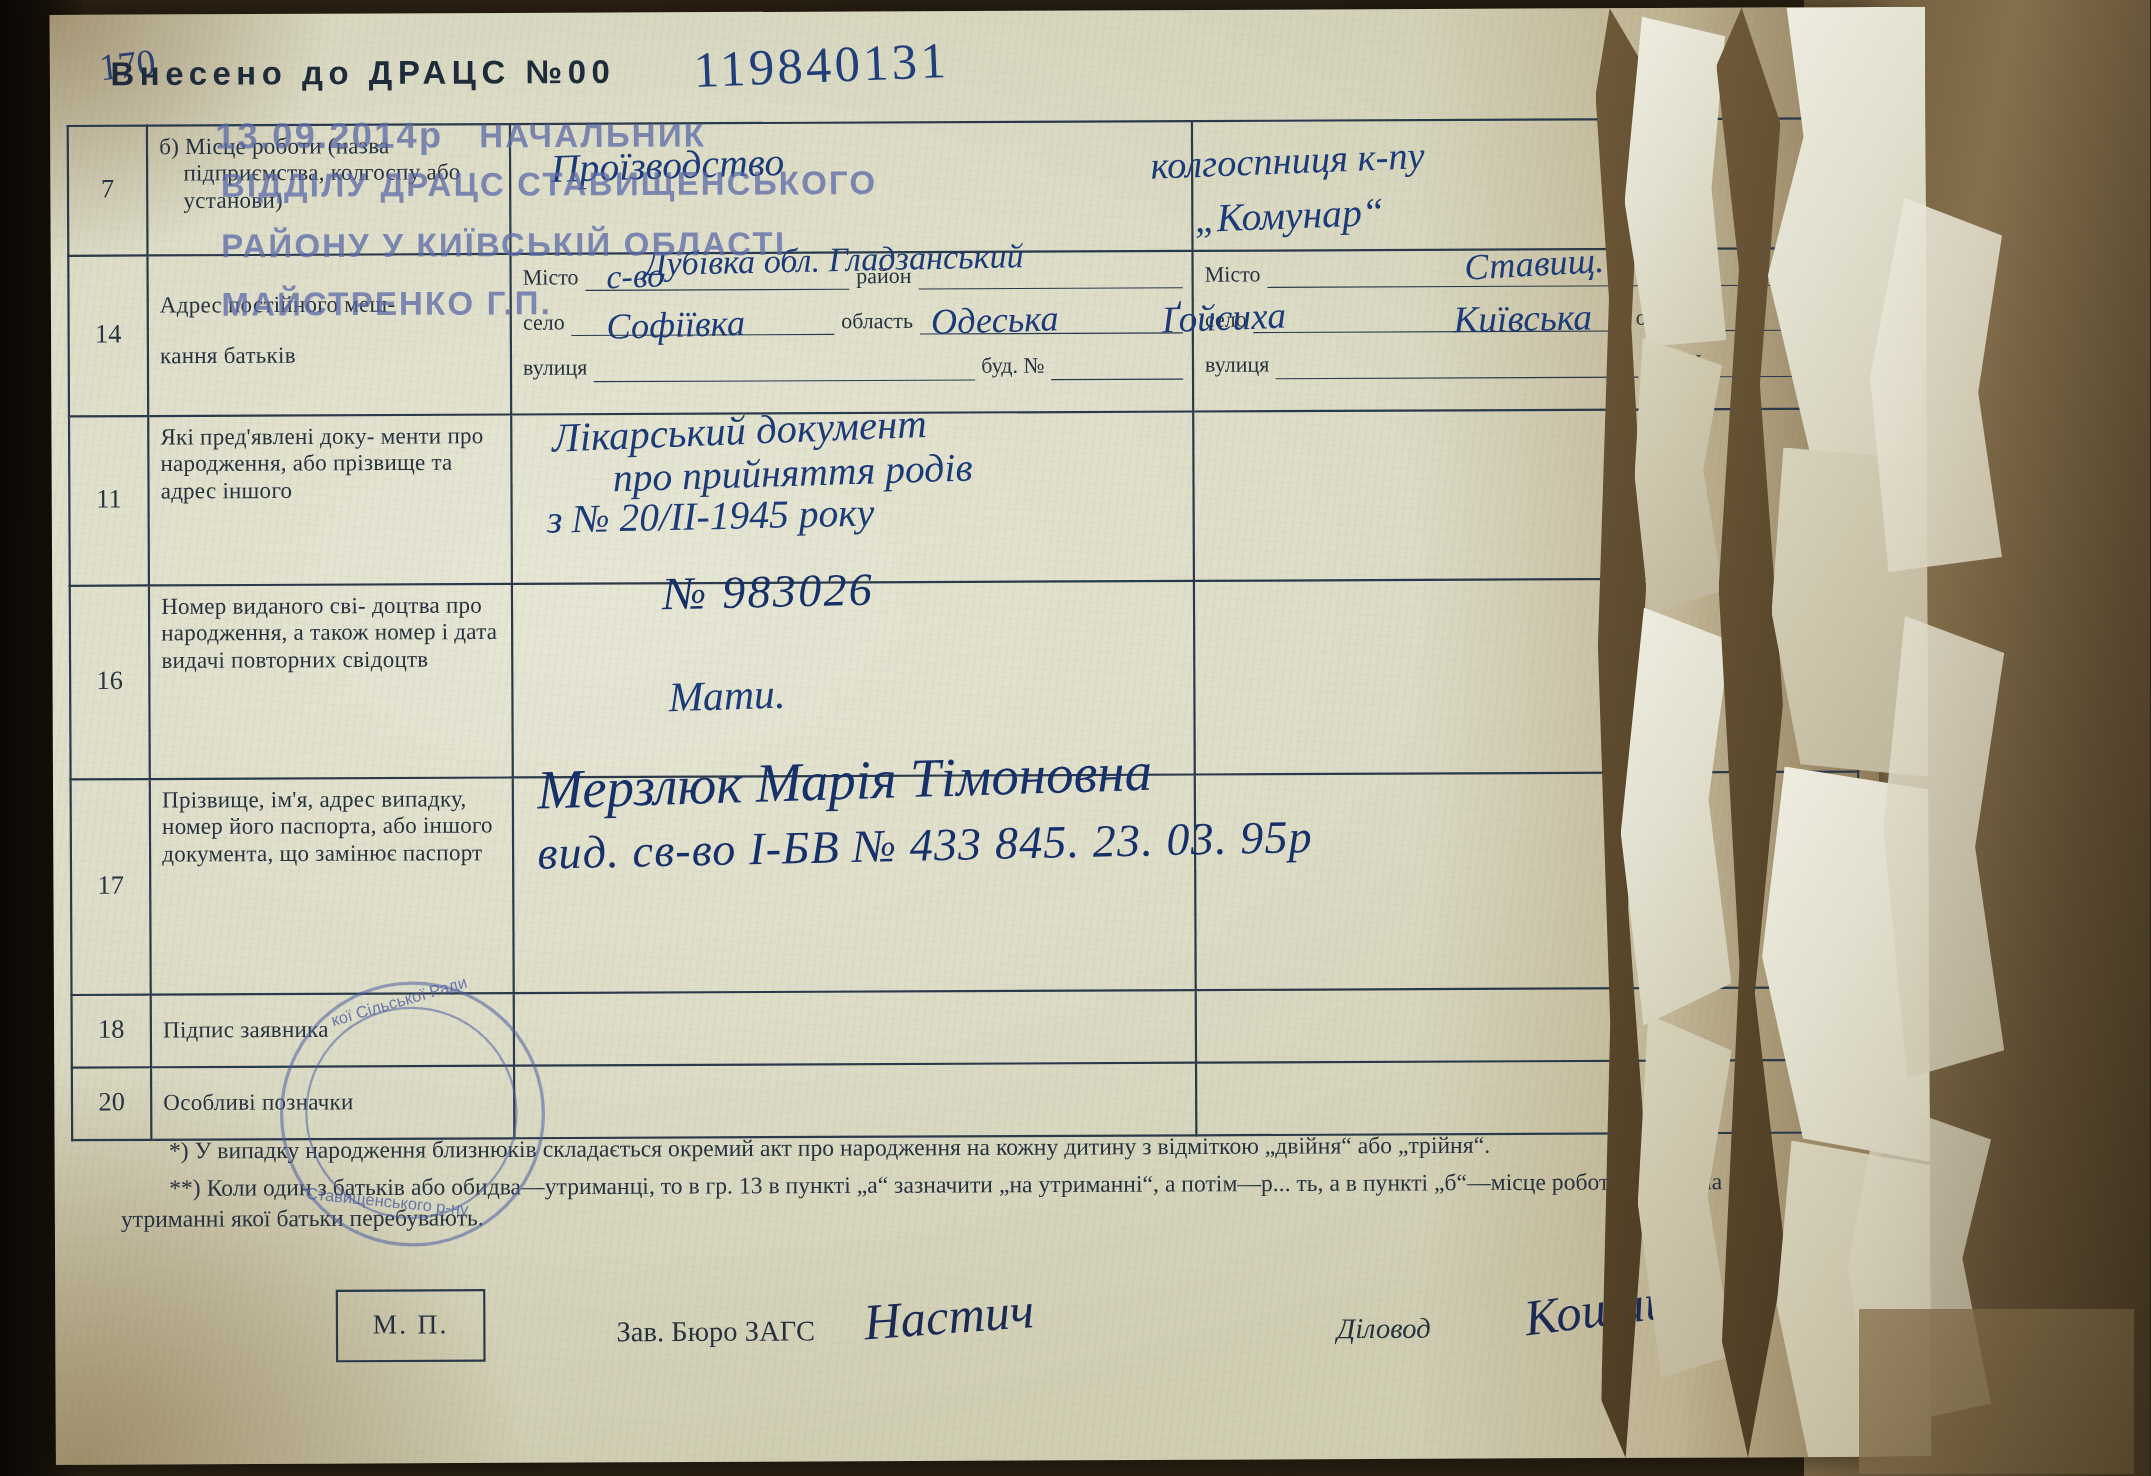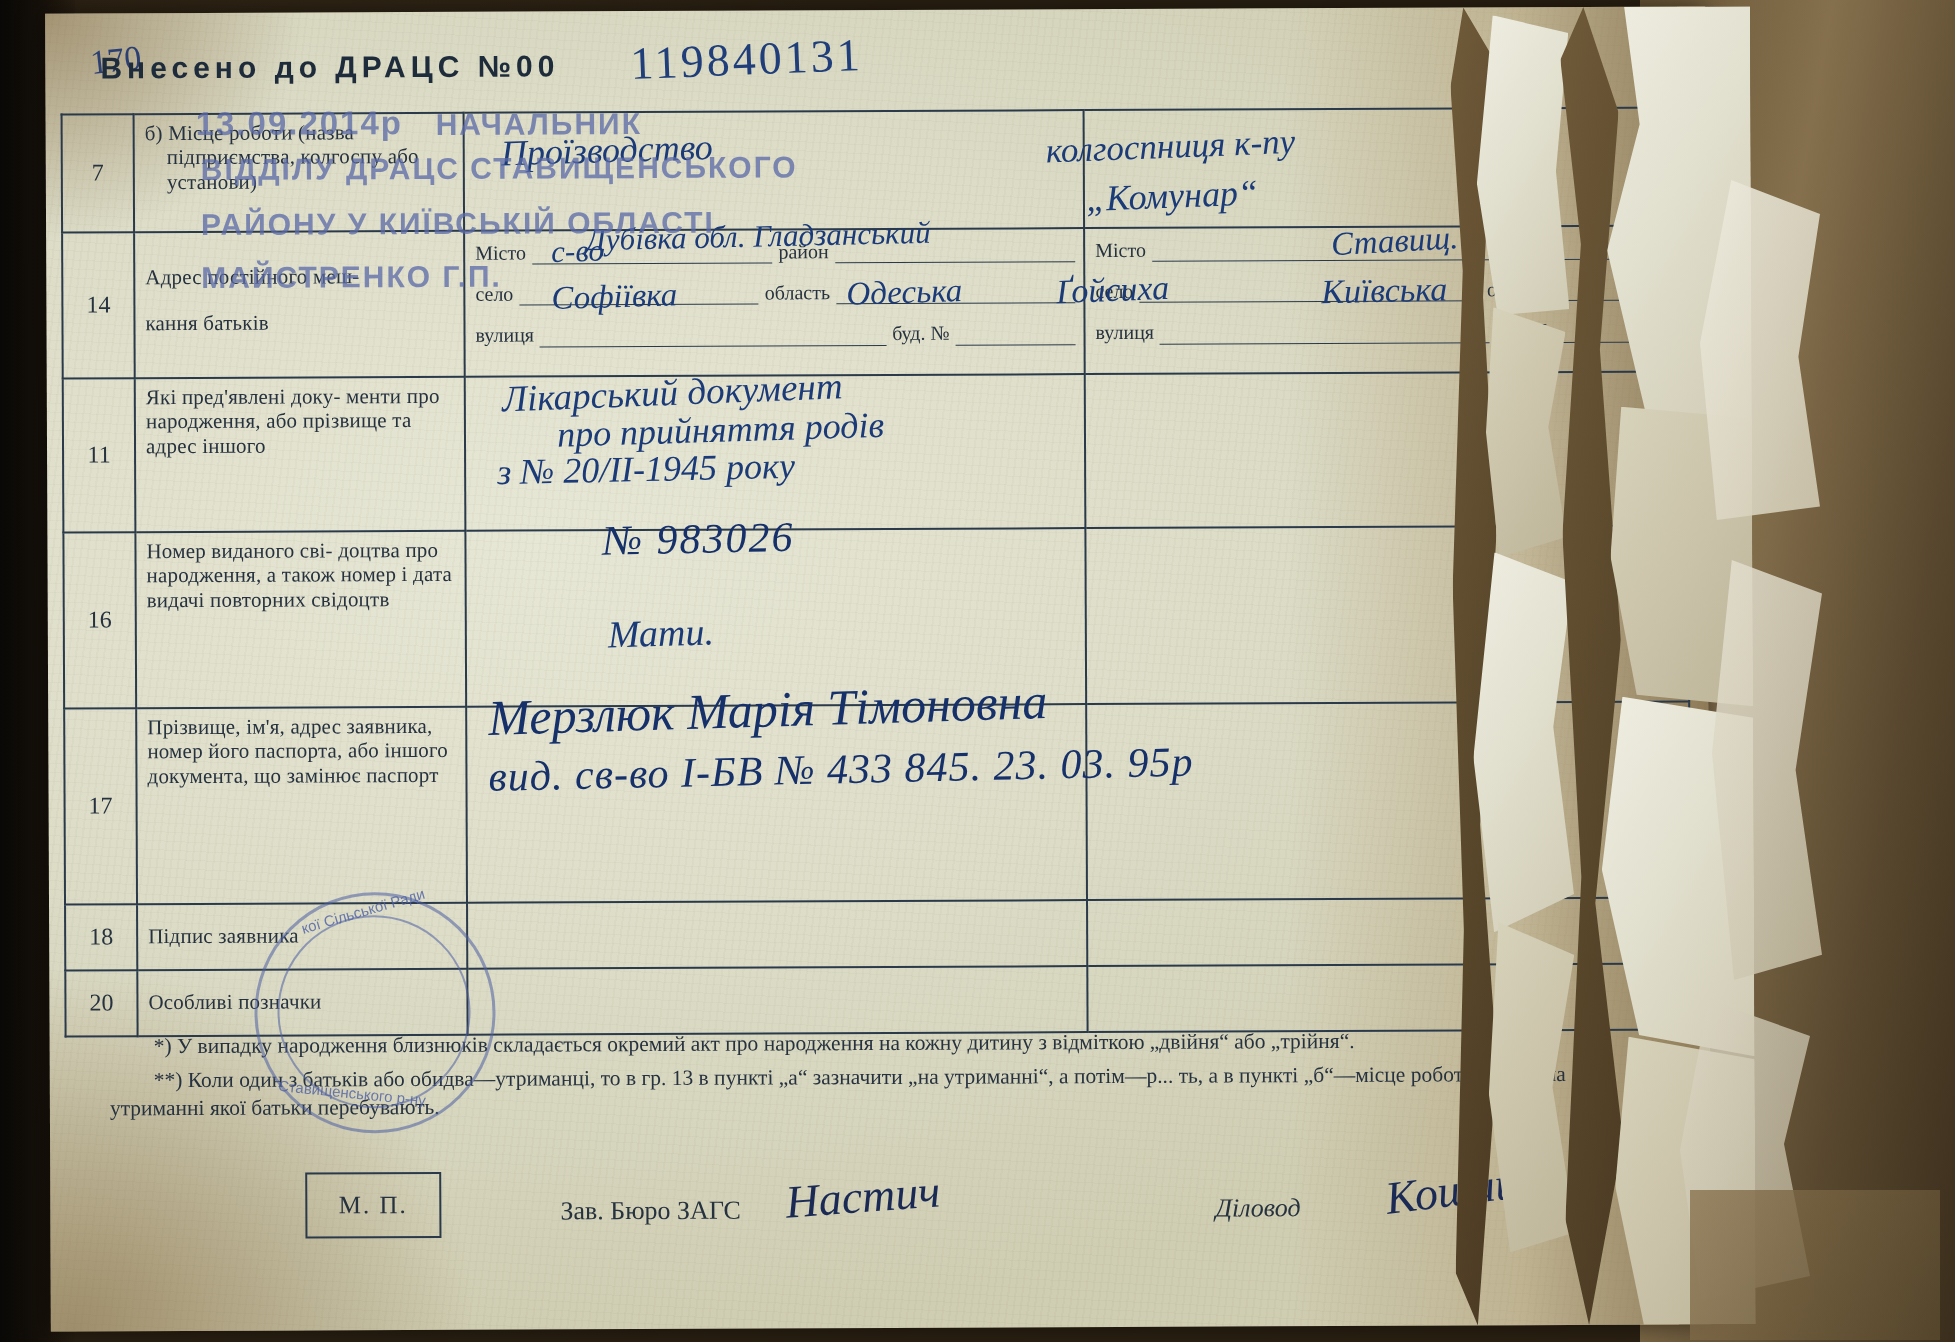--- a/index.html
+++ b/index.html
@@ -361,21 +361,21 @@
 
           <tr>
             <td class="num">16</td>
             <td><span class="lbl">Номер виданого сві- доцтва про народження, а також номер і дата видачі повторних свідоцтв</span></td>
             <td style="height:160px"></td>
             <td></td>
           </tr>
 
           <tr>
             <td class="num">17</td>
-            <td><span class="lbl">Прізвище, ім'я, адрес заявника, номер його паспорта, або іншого документа, що замінює паспорт</span></td>
+            <td><span class="lbl">Прізвище, ім'я, адрес випадку, номер його паспорта, або іншого документа, що замінює паспорт</span></td>
             <td style="height:180px"></td>
             <td></td>
           </tr>
 
           <tr>
             <td class="num">18</td>
             <td style="vertical-align:middle"><span class="lbl">Підпис заявника</span></td>
             <td style="height:50px"></td>
             <td></td>
           </tr>

